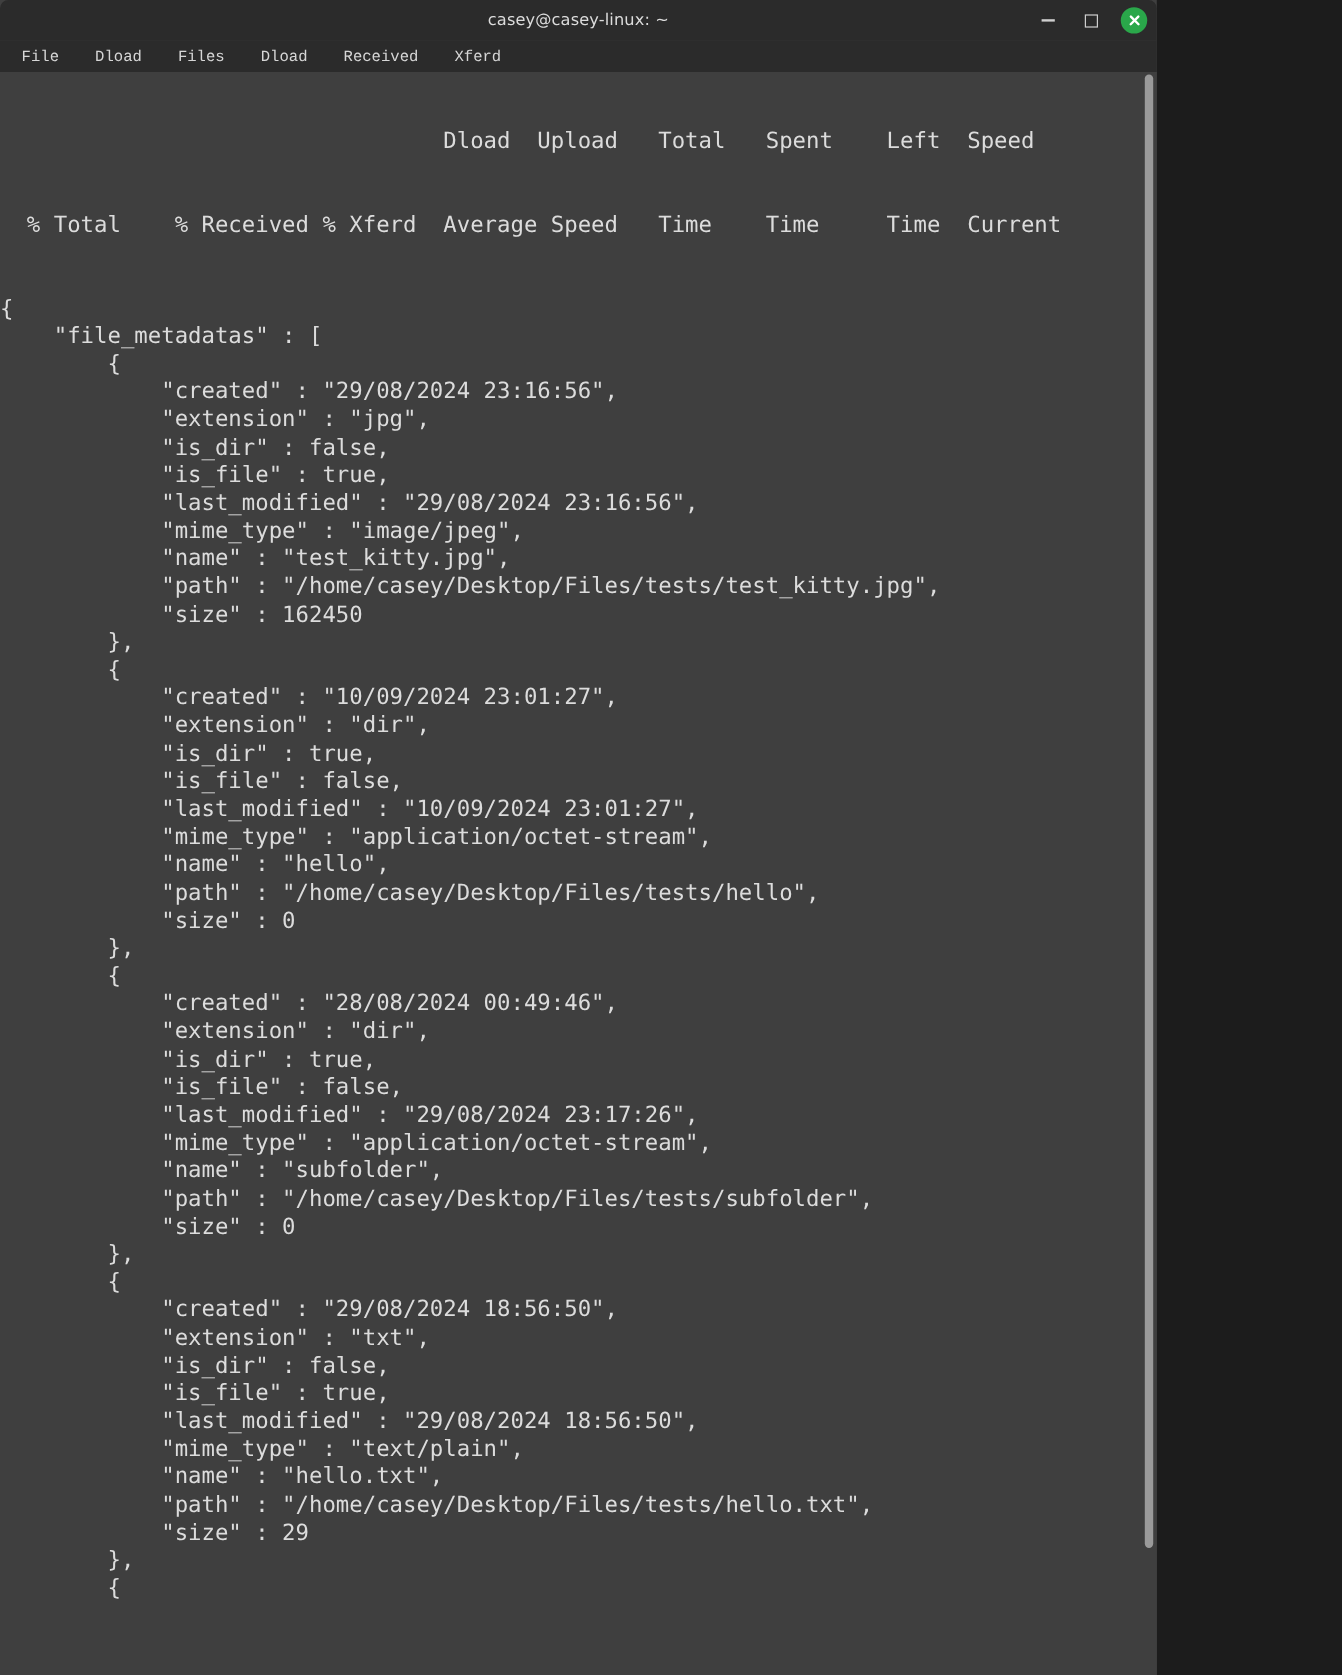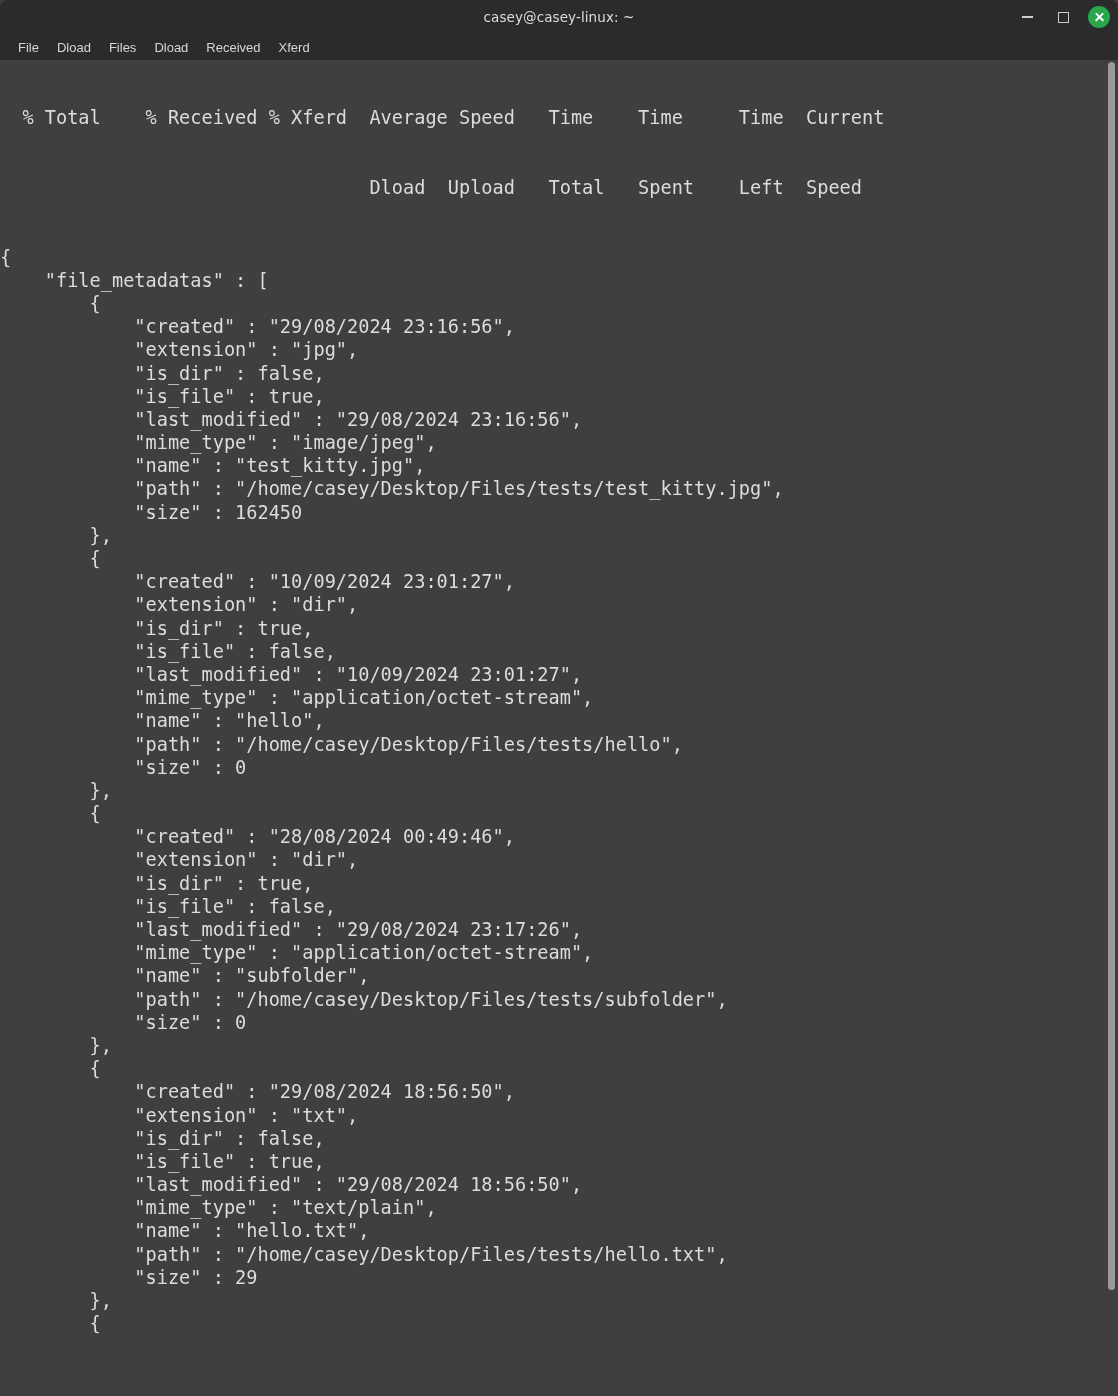--- a/index.html
+++ b/index.html
@@ -9,21 +9,21 @@
     background: #1c1c1c;
   }
   body {
     width: 1118px;
     height: 1396px;
     overflow: hidden;
     font-family: "DejaVu Sans Mono", "Liberation Mono", monospace;
   }
 
   #window {
-    width: 1118px;
+    width: 964px;
     height: 1396px;
     position: relative;
     display: flex;
     flex-direction: column;
     background: #3f3f3f;
     overflow: hidden;
   }
 
   
   #titlebar {
@@ -97,22 +97,22 @@
   .close-circle::after  { transform: rotate(-45deg); }
 
   
   #menubar {
     height: 26px;
     min-height: 26px;
     background: #2b2b2b;
     display: flex;
     align-items: center;
     padding-left: 9px;
-    gap: 0px;
-    font-family: Liberation Sans, sans-serif;
+    gap: 12px;
+    font-family: Liberation Mono, monospace;
   }
   .menu-item {
     color: #d6d6d6;
     font-size: 13px;
     padding: 2px 9px;
     cursor: default;
     white-space: nowrap;
     user-select: none;
   }
 
@@ -184,22 +184,22 @@
     <div class="menu-item">File</div>
     <div class="menu-item">Dload</div>
     <div class="menu-item">Files</div>
     <div class="menu-item">Dload</div>
     <div class="menu-item">Received</div>
     <div class="menu-item">Xferd</div>
   </div>
 
   <div id="terminal">
     <div id="term-content">
+      <div class="term-line">                                 Dload  Upload   Total   Spent    Left  Speed</div>
       <div class="term-line">  % Total    % Received % Xferd  Average Speed   Time    Time     Time  Current</div>
-      <div class="term-line">                                 Dload  Upload   Total   Spent    Left  Speed</div>
       <div id="json-output"><div class="term-line">{</div><div class="term-line">    "file_metadatas" : [</div><div class="term-line">        {</div><div class="term-line">            "created" : "29/08/2024 23:16:56",</div><div class="term-line">            "extension" : "jpg",</div><div class="term-line">            "is_dir" : false,</div><div class="term-line">            "is_file" : true,</div><div class="term-line">            "last_modified" : "29/08/2024 23:16:56",</div><div class="term-line">            "mime_type" : "image/jpeg",</div><div class="term-line">            "name" : "test_kitty.jpg",</div><div class="term-line">            "path" : "/home/casey/Desktop/Files/tests/test_kitty.jpg",</div><div class="term-line">            "size" : 162450</div><div class="term-line">        },</div><div class="term-line">        {</div><div class="term-line">            "created" : "10/09/2024 23:01:27",</div><div class="term-line">            "extension" : "dir",</div><div class="term-line">            "is_dir" : true,</div><div class="term-line">            "is_file" : false,</div><div class="term-line">            "last_modified" : "10/09/2024 23:01:27",</div><div class="term-line">            "mime_type" : "application/octet-stream",</div><div class="term-line">            "name" : "hello",</div><div class="term-line">            "path" : "/home/casey/Desktop/Files/tests/hello",</div><div class="term-line">            "size" : 0</div><div class="term-line">        },</div><div class="term-line">        {</div><div class="term-line">            "created" : "28/08/2024 00:49:46",</div><div class="term-line">            "extension" : "dir",</div><div class="term-line">            "is_dir" : true,</div><div class="term-line">            "is_file" : false,</div><div class="term-line">            "last_modified" : "29/08/2024 23:17:26",</div><div class="term-line">            "mime_type" : "application/octet-stream",</div><div class="term-line">            "name" : "subfolder",</div><div class="term-line">            "path" : "/home/casey/Desktop/Files/tests/subfolder",</div><div class="term-line">            "size" : 0</div><div class="term-line">        },</div><div class="term-line">        {</div><div class="term-line">            "created" : "29/08/2024 18:56:50",</div><div class="term-line">            "extension" : "txt",</div><div class="term-line">            "is_dir" : false,</div><div class="term-line">            "is_file" : true,</div><div class="term-line">            "last_modified" : "29/08/2024 18:56:50",</div><div class="term-line">            "mime_type" : "text/plain",</div><div class="term-line">            "name" : "hello.txt",</div><div class="term-line">            "path" : "/home/casey/Desktop/Files/tests/hello.txt",</div><div class="term-line">            "size" : 29</div><div class="term-line">        },</div><div class="term-line">        {</div></div>
     </div>
 
     <div id="scrollbar-track">
       <div id="scrollbar-thumb" style="top: 2px; height: 1228px;"></div>
     </div>
   </div>
 
 </div>
 

